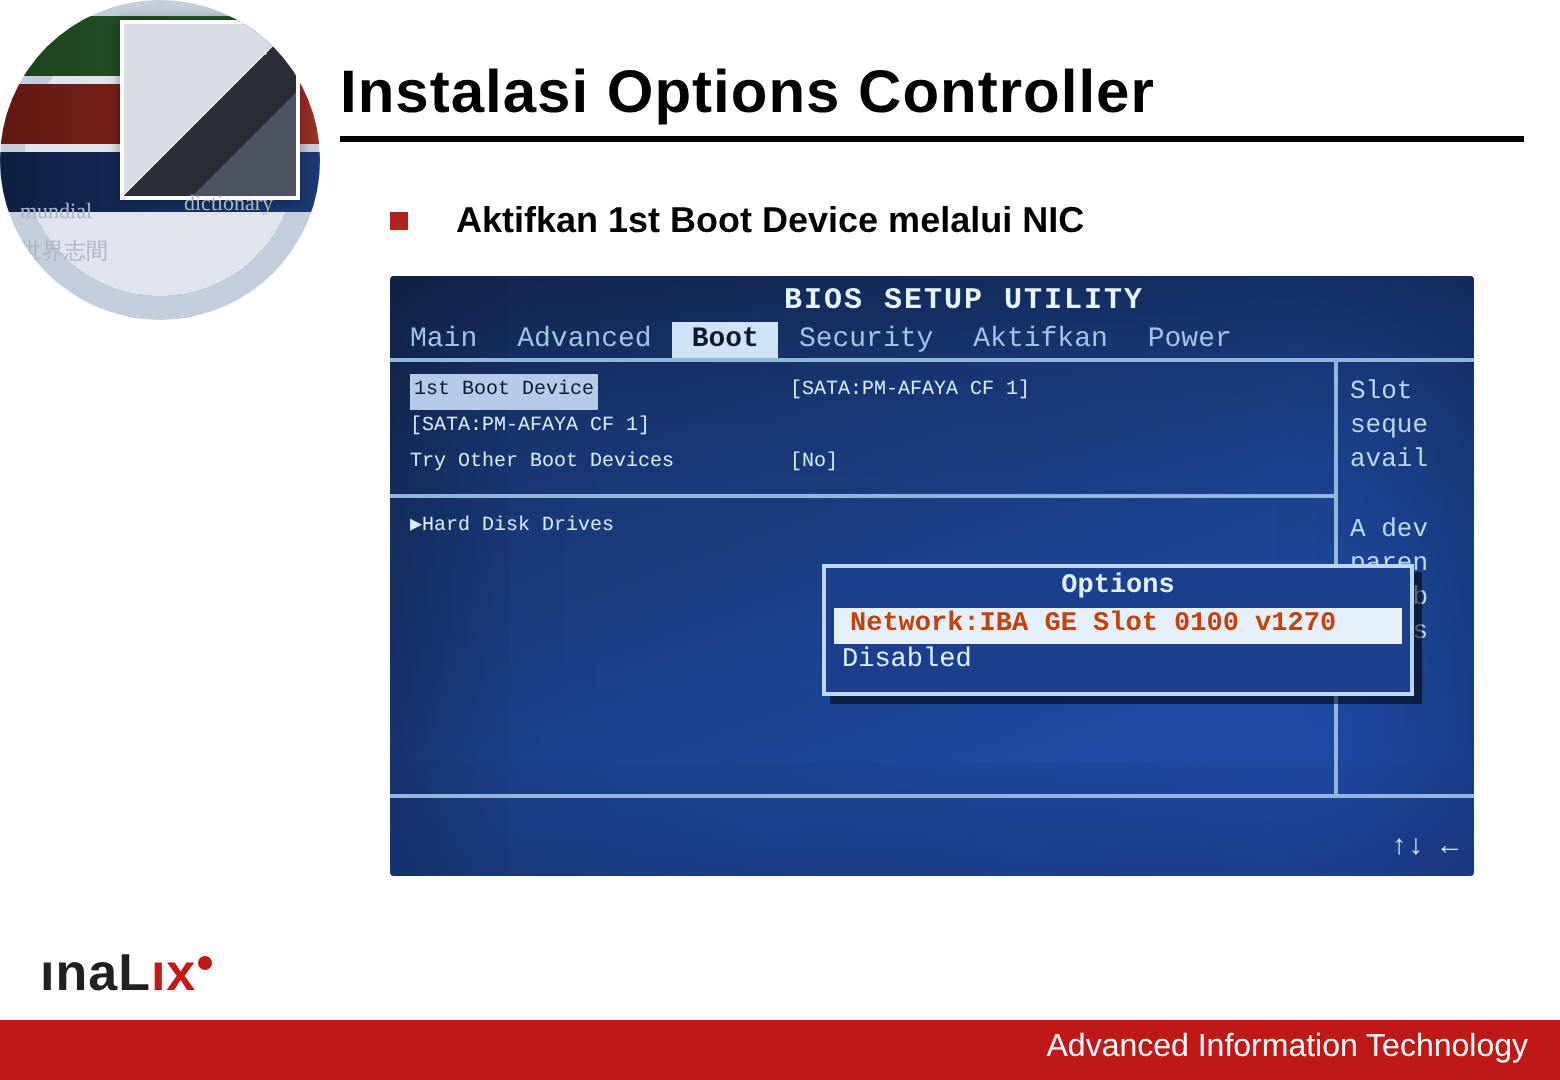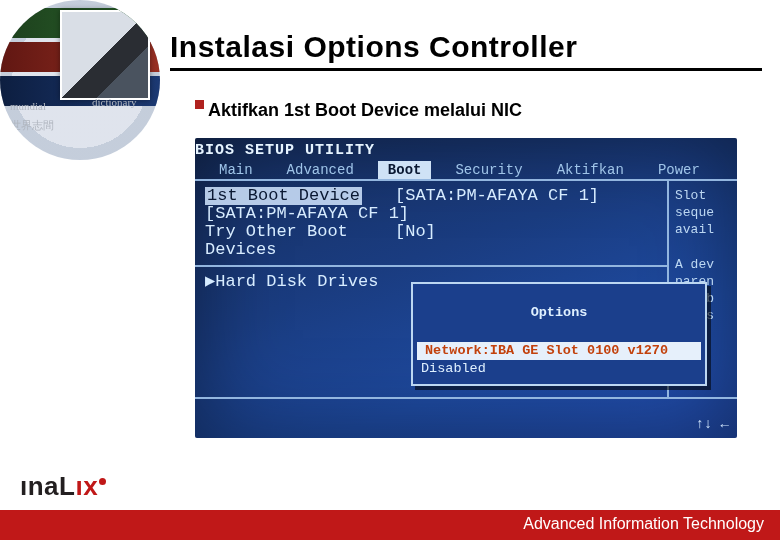--- a/index.html
+++ b/index.html
@@ -61,22 +61,22 @@
     font-size: 30px;
     letter-spacing: 0.5px;
     color: #000;
     text-align: left;
   }
 
   .bullet-row {
     position: absolute;
     top: 100px; left: 195px;
     display: flex;
-    align-items: flex-start;
-    gap: 4px;
+    align-items: center;
+    gap: 24px;
   }
   .bullet-sq {
     width: 9px; height: 9px;
     background: #b0221f;
   }
   .bullet-text {
     font-size: 18px;
     font-weight: 700;
     color: #000;
   }
@@ -87,55 +87,55 @@
     top: 138px; left: 195px;
     width: 542px; height: 300px;
     background: linear-gradient(160deg,#162e5e 0%, #1a3c80 40%, #1e4aa0 70%, #224db0 100%);
     box-shadow: inset 0 0 90px rgba(0,0,0,0.45);
     font-family: "Courier New", monospace;
     color: #d7ecff;
     overflow: hidden;
     border-radius: 2px;
   }
   .bios-titlebar {
-    text-align: left;
+    text-align: center;
     font-weight: bold;
     color: #e6f4ff;
     font-size: 15px;
     padding-top: 4px;
     letter-spacing: 1px;
+    margin-left: 32px;
   }
   .bios-tabs {
     display: flex;
     gap: 0;
     margin-top: 2px;
   }
   .bios-tab {
     color: #9fc4e8;
     font-size: 14px;
     padding: 1px 10px;
     white-space: nowrap;
-    margin-left: 14px;
   }
   .bios-tab.active {
     background: #cfe2f6;
     color: #0a1832;
     font-weight: bold;
   }
   .bios-body {
     display: flex;
     border-top: 2px solid #93b6df;
     border-bottom: 2px solid #93b6df;
     height: 220px;
   }
   .bios-left {
     flex: 1;
     border-right: 2px solid #93b6df;
     padding: 6px 10px;
-    font-size: 17px;
+    font-size: 10px;
     line-height: 18px;
   }
   .bios-left .sel {
     background: rgba(210,230,255,0.85);
     color: #0a1832;
     display: inline-block;
     padding: 0 2px;
   }
   .bios-left .row { display: flex; }
   .bios-left .lbl { width: 190px; }
@@ -160,21 +160,21 @@
     border: 2px solid #bcd7f2;
     box-shadow: 4px 4px 0 rgba(0,0,0,0.55);
     font-size: 13.5px;
     line-height: 18px;
     color: #dff0ff;
     padding-bottom: 6px;
   }
   .popup-title {
     text-align: center;
     font-weight: bold;
-    padding: 20px 0;
+    padding: 1px 0;
     font-family: Liberation Mono, monospace;
   }
   .popup-item {
     padding: 0 8px;
   }
   .popup-item.hl {
     background: #e6f0fb;
     color: #c2410c;
     font-weight: bold;
     margin: 0 4px;

